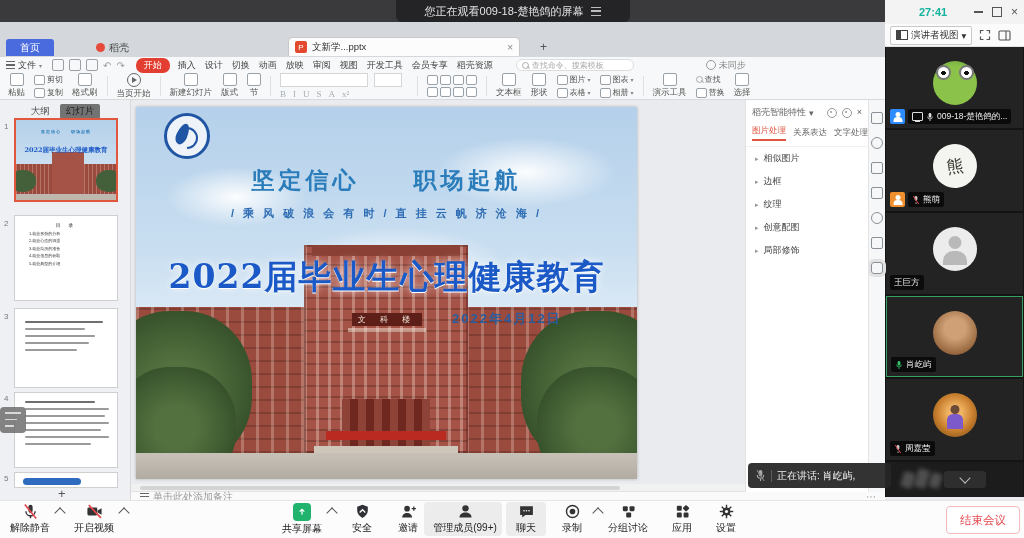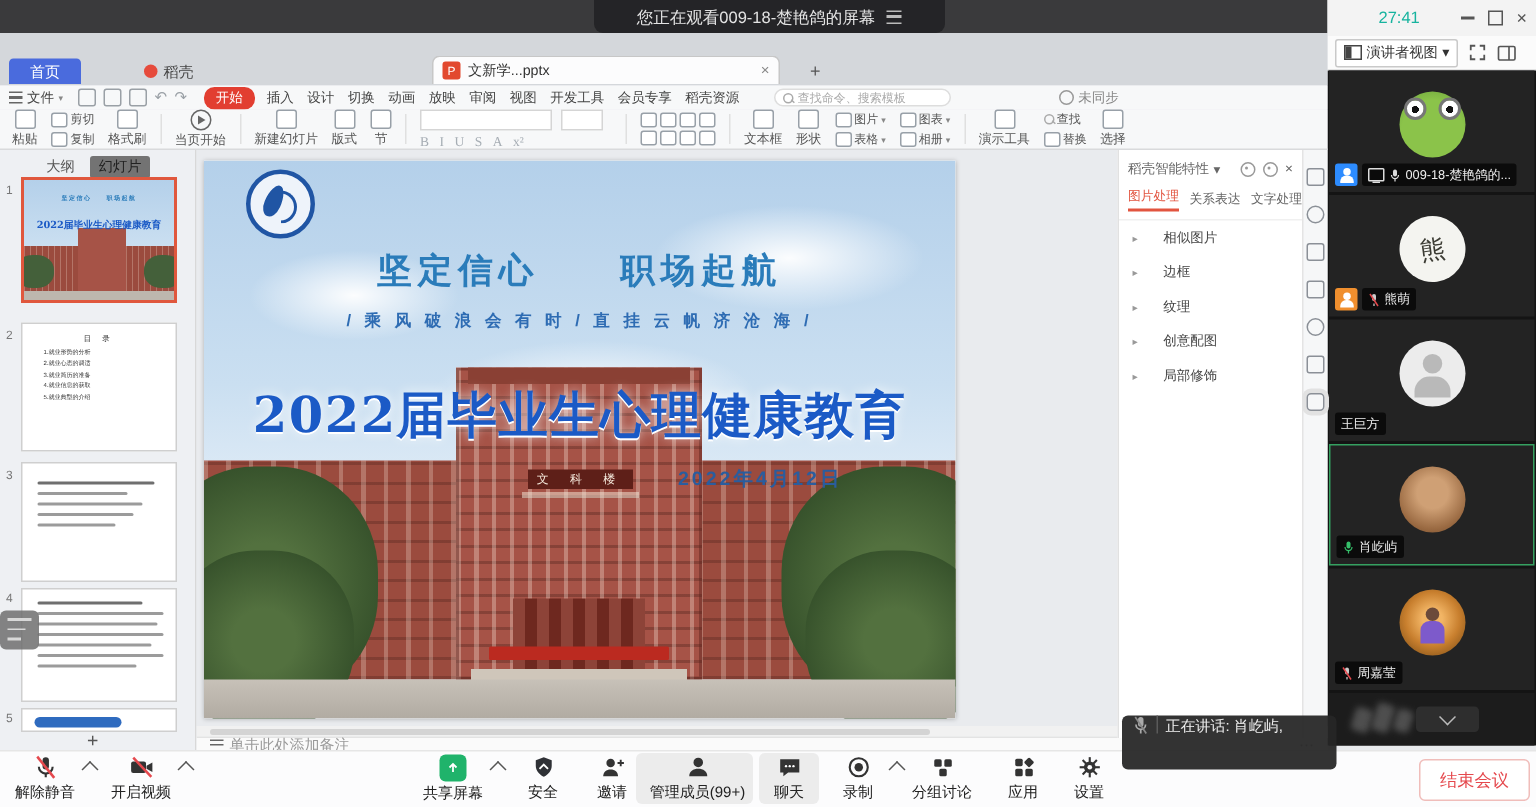--- a/index.html
+++ b/index.html
@@ -17,21 +17,21 @@
               display:flex;align-items:center;justify-content:center;gap:7px;}
   .infoic{width:13px;height:13px;border-radius:50%;background:#1e1e1f;color:#ddd;font-size:9px;
           display:flex;align-items:center;justify-content:center;font-family:"DejaVu Serif",serif;}
   .shieldic{width:13px;height:13px;border-radius:3px;background:#2f80ed;color:#fff;font-size:8px;
             display:flex;align-items:center;justify-content:center;}
   .sig{display:flex;align-items:flex-end;gap:1.5px;height:11px;}
   .sig i{display:block;width:3px;background:#3ddc84;border-radius:1px;}
   
   .winbar{left:885px;top:0;width:139px;height:24px;background:#f3f3f3;border-bottom:1px solid #e0e0e0;
           display:flex;align-items:center;}
-  .timer{margin-left:34px;font-size:11px;font-weight:normal;color:#16b39e;}
+  .timer{margin-left:34px;font-size:11px;font-weight:bold;color:#16b39e;}
   .wctrls{margin-left:auto;margin-right:6px;display:flex;align-items:center;gap:9px;}
   .wmin{width:9px;height:2px;background:#555;}
   .wres{width:8px;height:8px;border:1.3px solid #555;}
   .wclose{font-size:12px;color:#555;line-height:1;}
   .viewrow{left:885px;top:24px;width:139px;height:23px;background:#fbfbfb;border-bottom:1px solid #e3e3e3;
            display:flex;align-items:center;gap:7px;padding-left:5px;box-sizing:border-box;}
   .viewbtn{display:flex;align-items:center;gap:3px;border:1px solid #c9c9c9;border-radius:2px;
            height:17px;padding:0 5px;background:#fff;}
   .svic{width:10px;height:8px;border:1px solid #444;position:relative;}
   .svic::before{content:"";position:absolute;left:0;top:0;bottom:0;width:4px;background:#444;}
@@ -69,22 +69,22 @@
   .chip span{font-size:8.5px;color:#eee;white-space:nowrap;overflow:hidden;text-overflow:ellipsis;}
   .monic{width:9px;height:7px;border:1px solid #ddd;border-radius:1px;position:relative;flex:none;}
   .monic::after{content:"";position:absolute;left:2px;right:2px;bottom:-2px;height:1px;background:#ddd;}
   .tile-active{border:1px solid #35a060;}
   .blob{position:absolute;background:#4e4e4e;filter:blur(2px);border-radius:3px;}
   .collapsebtn{position:absolute;left:58px;top:9px;width:42px;height:17px;background:#2e2e2e;border-radius:3px;
                display:flex;align-items:center;justify-content:center;}
   .chevdown{width:7px;height:7px;border-left:1.6px solid #bbb;border-bottom:1.6px solid #bbb;
             transform:rotate(-45deg);margin-top:-3px;}
   
-  .caption{left:748px;top:463px;width:143px;height:36px;background:rgba(38,38,38,.94);border-radius:4px;
-           display:flex;gap:5px;padding:0 7px;box-sizing:border-box;z-index:40;margin-top:14px;}
+  .caption{left:748px;top:463px;width:143px;height:25px;background:rgba(38,38,38,.94);border-radius:4px;
+           display:flex;align-items:center;gap:5px;padding:0 7px;box-sizing:border-box;z-index:40;}
   .capdiv{width:1px;height:12px;background:#5a5a5a;}
   .caption span{font-size:10px;color:#f0f0f0;white-space:nowrap;}
   
   .btoolbar{left:0;top:500px;width:1024px;height:38px;background:#fcfcfd;border-top:1px solid #e6e6e6;z-index:30;}
   .bitem{position:absolute;top:503px;display:flex;flex-direction:column;align-items:center;width:52px;z-index:31;}
   .bitem b{font-size:10px;font-weight:normal;color:#222;margin-top:1px;white-space:nowrap;}
   .bchev{position:absolute;top:509px;width:7px;height:7px;border-left:1.5px solid #555;border-top:1.5px solid #555;
          transform:rotate(45deg);z-index:31;}
   .hichip{position:absolute;top:502px;height:34px;background:#ececec;border-radius:4px;z-index:30;}
   .sharebox{width:18px;height:18px;background:#20b36b;border-radius:4px;display:flex;align-items:center;justify-content:center;}
@@ -194,21 +194,21 @@
   
   .rpanel{left:745px;top:100px;width:123px;height:392px;background:#fff;border-left:1px solid #e1e1e1;box-sizing:border-box;}
   .rphead{display:flex;align-items:center;gap:3px;padding:6px 6px 4px;}
   .rphead span{font-size:9px;color:#666;white-space:nowrap;}
   .rpico{width:8px;height:8px;border:1px solid #999;border-radius:50%;position:relative;flex:none;}
   .rpico::after{content:"";position:absolute;left:2.5px;top:2.5px;width:2px;height:2px;background:#999;border-radius:50%;}
   .rpx{font-size:10px;color:#888;line-height:1;}
   .rptabs{display:flex;align-items:center;gap:7px;padding:2px 6px 5px;border-bottom:1px solid #f0f0f0;}
   .rptab{font-size:8.5px;color:#666;white-space:nowrap;}
   .rptab.on{color:#e2543f;border-bottom:2px solid #e2543f;padding-bottom:2px;}
-  .rpitem{display:flex;align-items:center;gap:17px;padding:5px 0 5px 9px;}
+  .rpitem{display:flex;align-items:center;gap:5px;padding:5px 0 5px 9px;}
   .rpitem i{font-style:normal;font-size:7px;color:#999;}
   .rpitem span{font-size:9px;color:#444;}
   .istrip{left:868px;top:100px;width:17px;height:392px;background:#f6f7f8;border-left:1px solid #e4e4e4;box-sizing:border-box;
           display:flex;flex-direction:column;align-items:center;padding-top:12px;gap:13px;}
   .sic{width:10px;height:10px;border:1.2px solid #8b9097;border-radius:2px;}
   .sic.round{border-radius:50%;}
   .sic.chipped{box-shadow:0 0 0 3px #e2e2e2;border-radius:3px;}
   
   .th-sky{position:absolute;inset:0;background:linear-gradient(#b4d0ea,#dcebf6);}
   .th-slogan{position:absolute;left:0;right:0;top:9px;text-align:center;font-size:4px;color:#2a7cba;font-weight:700;letter-spacing:1px;}

